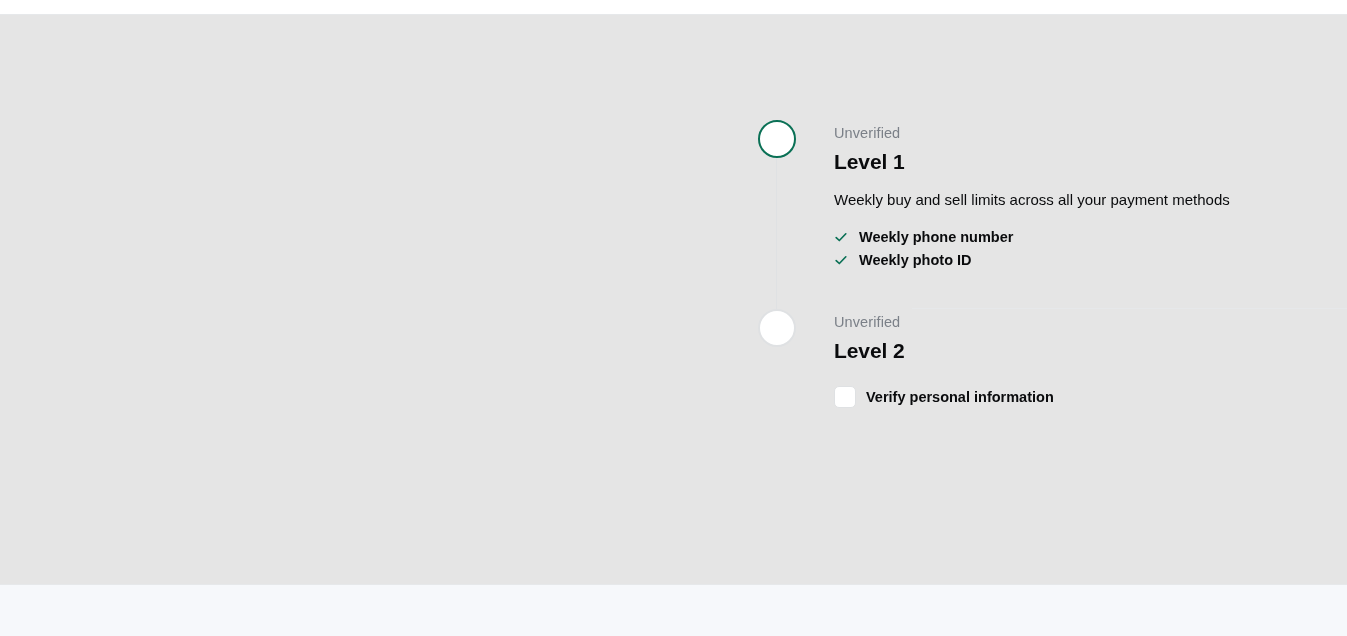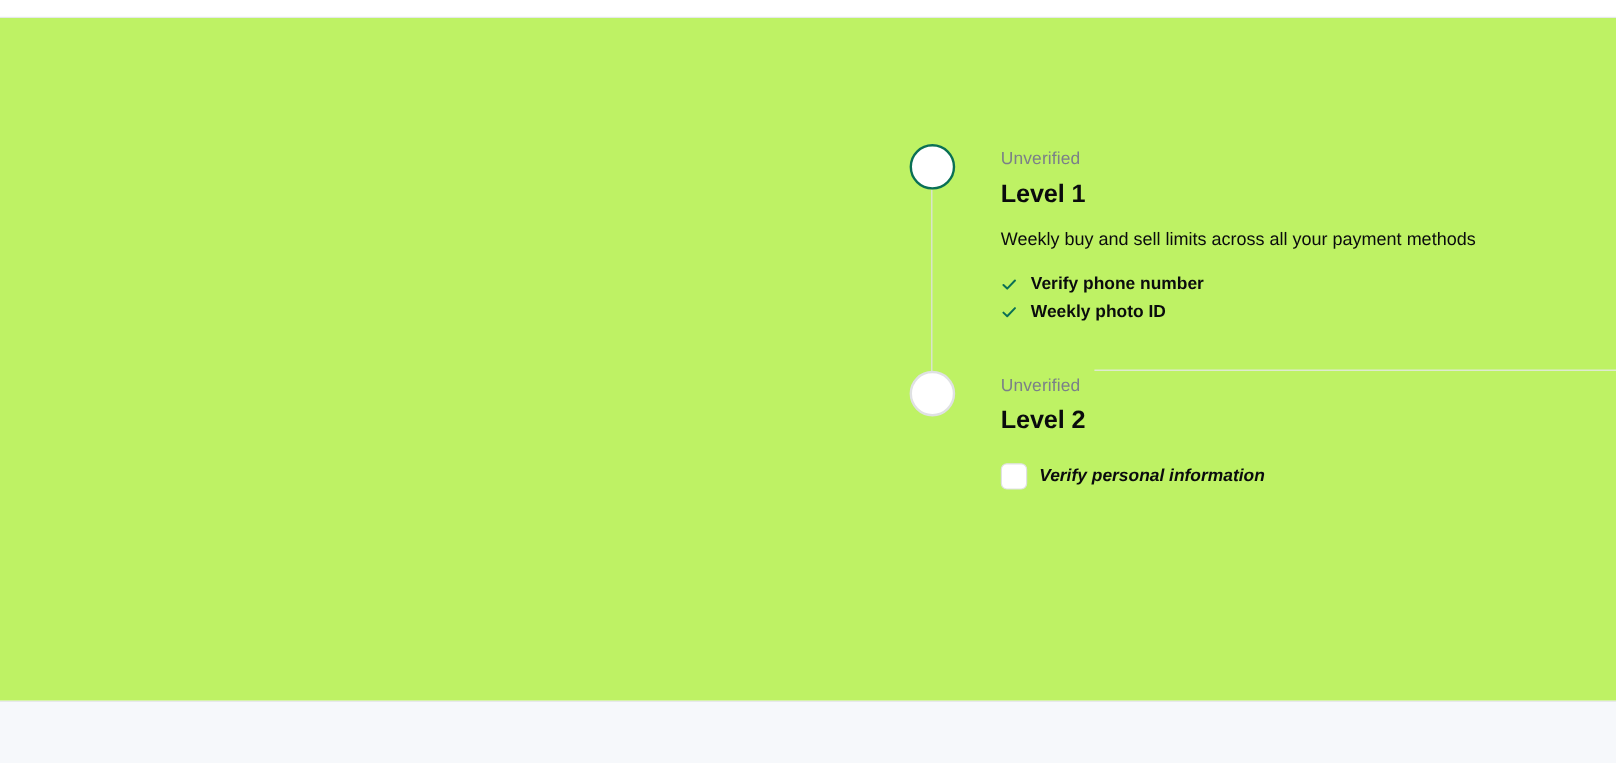--- a/index.html
+++ b/index.html
@@ -25,21 +25,21 @@
     background: #e6e8ea;
   }
 
   
   .page {
     position: absolute;
     top: 15px;
     left: 0;
     width: 1347px;
     height: 569px;
-    background: #bef264;
+    background: #e5e5e5;
   }
 
   
   .stepper {
     position: absolute;
     left: 756px;
     top: 105px;
     width: 570px;
   }
 
@@ -136,21 +136,21 @@
   .check-icon {
     width: 14px;
     height: 14px;
     flex: 0 0 14px;
     margin-right: 11px;
     display: block;
   }
 
   
   .tasks.boxes { margin-top: 17px; }
-  .task.box-row { height: 30px; font-style: italic; }
+  .task.box-row { height: 30px; }
   .checkbox {
     width: 22px;
     height: 22px;
     flex: 0 0 22px;
     box-sizing: border-box;
     border: 1px solid #dfe1e3;
     border-radius: 5px;
     background: #ffffff;
     margin-right: 10px;
   }
@@ -194,21 +194,21 @@
       <div class="body">
         <div class="status">Unverified</div>
         <div class="title">Level 1</div>
         <div class="desc">Weekly buy and sell limits across all your payment methods</div>
 
         <div class="tasks">
           <div class="task">
             <svg class="check-icon" viewBox="0 0 16 16">
               <path d="M2.5 8.6 L6.1 12 L13.5 4.3" fill="none" stroke="#0a7055" stroke-width="1.9" stroke-linecap="round" stroke-linejoin="round"></path>
             </svg>
-            <span class="task-label">Verify phone number</span>
+            <span class="task-label">Weekly phone number</span>
           </div>
           <div class="task">
             <svg class="check-icon" viewBox="0 0 16 16">
               <path d="M2.5 8.6 L6.1 12 L13.5 4.3" fill="none" stroke="#0a7055" stroke-width="1.9" stroke-linecap="round" stroke-linejoin="round"></path>
             </svg>
             <span class="task-label">Weekly photo ID</span>
           </div>
         </div>
 
         <div class="divider"></div>

